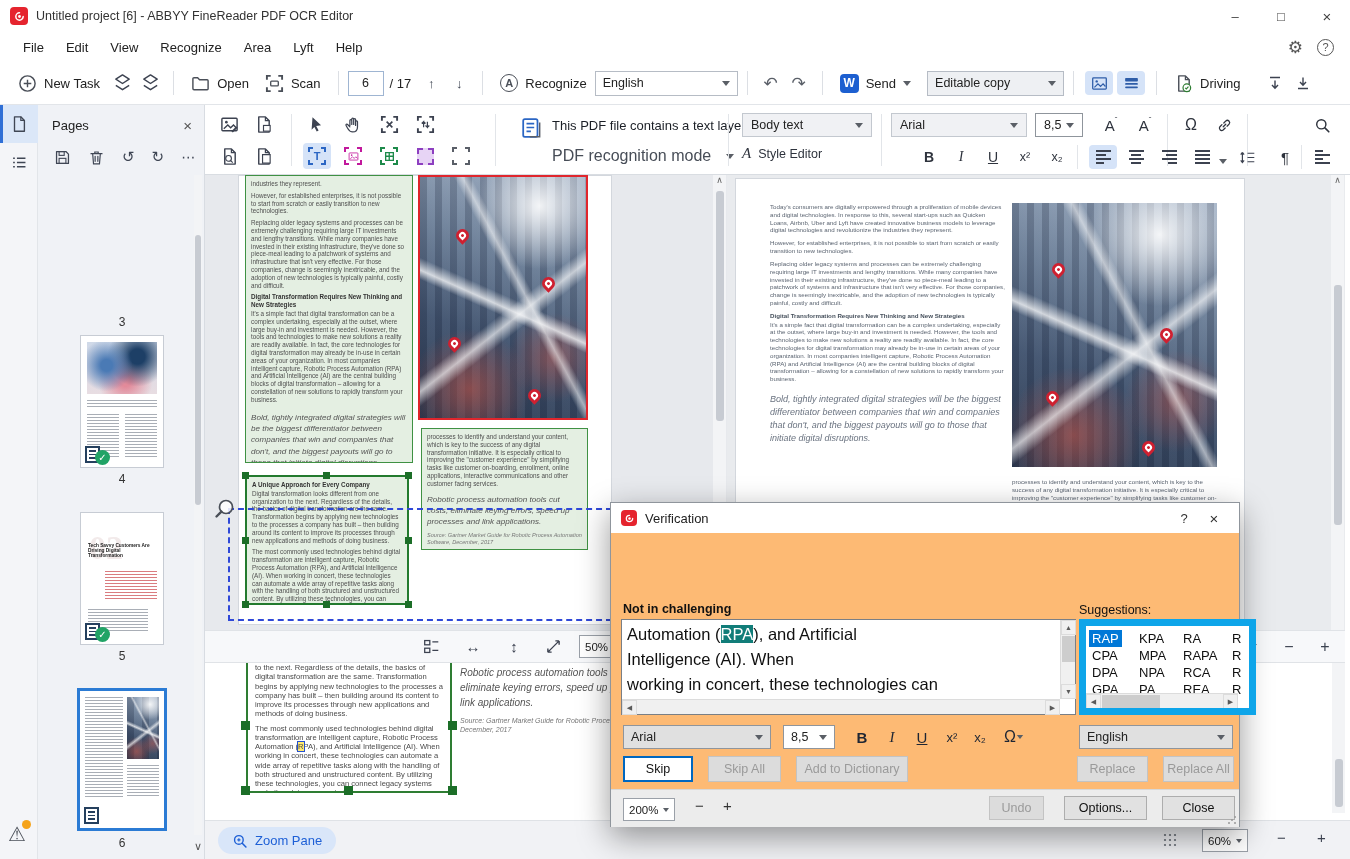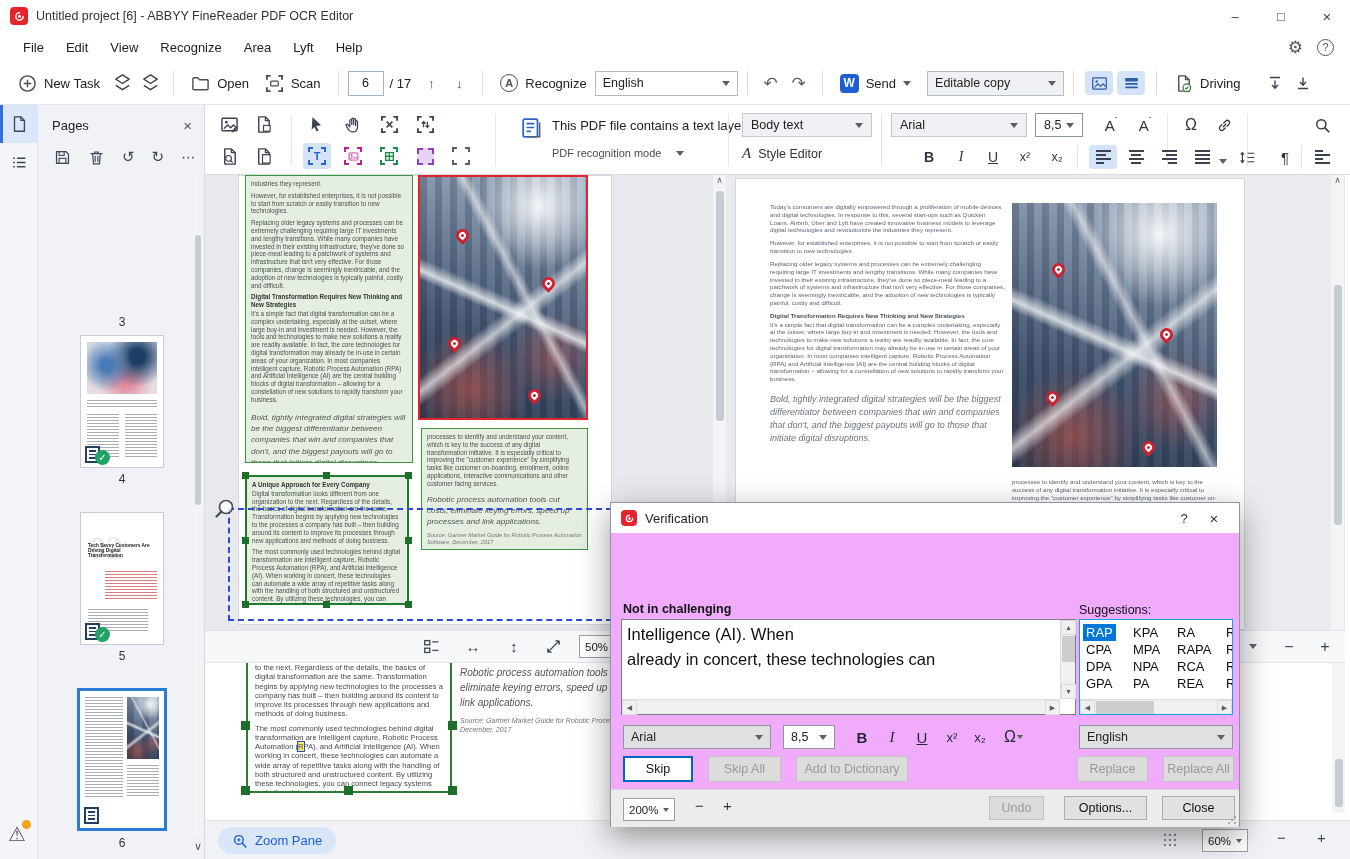--- a/index.html
+++ b/index.html
@@ -89,33 +89,33 @@
   .rp .hd{font-weight:bold;color:#46505c}
   .rquote{font-style:italic;font-size:9px;line-height:1.45;color:#6a7380}
   .zoompane{left:205px;top:662px;width:1140px;height:158px;background:#fff;border-top:1px solid #e0e3e7;overflow:hidden}
   .zptext{font-size:7.6px;line-height:1.22;color:#4a4a4a}
   .zhl{background:#ffe96e;outline:1.5px solid #2450d0}
   .bottombar{left:205px;top:820px;width:1145px;height:39px;background:#f1f2f5;border-top:1px solid #dfe2e6}
   .zoombtn{position:absolute;left:13px;top:6px;height:27px;border-radius:14px;background:#d9e6f9;color:#1d5fd6;display:flex;align-items:center;gap:7px;padding:0 14px;font-size:13px}
   .zsel{position:absolute;height:23px;background:#fff;border:1px solid #9aa0a8;display:flex;align-items:center;padding:0 5px;font-size:11.5px}
   .zsel::after{content:"";margin-left:5px;border:3.5px solid transparent;border-top:4.5px solid #5a5f66;transform:translateY(2px)}
   
-  .dialog{left:610px;top:502px;width:630px;height:325px;background:#f0abfc;border:1px solid #8f959c;box-shadow:0 10px 30px rgba(0,0,0,.4);z-index:50}
+  .dialog{left:610px;top:502px;width:630px;height:325px;background:#fdba74;border:1px solid #8f959c;box-shadow:0 10px 30px rgba(0,0,0,.4);z-index:50}
   .dtitle{height:30px;background:#fff;display:flex;align-items:center;padding:0 10px;font-size:13px}
   .scanstrip{position:absolute;left:10px;top:38px;width:608px;height:57px;background:#fff;border:1px solid #2a2a2a;overflow:hidden}
   .scantxt{position:absolute;left:68px;bottom:3px;font-size:33px;color:#3d3d3d;white-space:nowrap;letter-spacing:.5px}
   .scanhl{background:#f29a96}
   .dlabel{font-size:12.5px;font-weight:bold;color:#111}
   .dedit{position:absolute;left:10px;top:116px;width:455px;height:96px;background:#fff;border:1px solid #7a7f85}
   .dedit .txt{position:absolute;left:5px;top:2px;right:18px;font-size:16.5px;line-height:1.5;color:#101010}
   .thl{background:#117d79;color:#fff}
   .wsb{position:absolute;background:#f0f0f0}
   .wsb .ar{position:absolute;width:15px;height:15px;background:#f0f0f0;color:#5a5a5a;font-size:7px;display:flex;align-items:center;justify-content:center;border:1px solid #dcdcdc}
   .wsb .th{position:absolute;background:#cdcdcd}
-  .dsugg{position:absolute;left:468px;top:116px;width:154px;height:96px;background:#fff;border:1px solid #0ea5e9;overflow:hidden}
+  .dsugg{position:absolute;left:468px;top:116px;width:177px;height:96px;background:#fff;border:7px solid #0ea5e9;overflow:hidden}
   .sgcell{position:absolute;font-size:13px;color:#101010;padding:1px 3px;white-space:nowrap}
   .sgcell.selct{background:#0078d7;color:#fff}
   .dsel{position:absolute;height:24px;background:#e0e0e0;border:1px solid #8f959c;display:flex;align-items:center;padding:0 7px;font-size:12.5px;color:#222}
   .dsel::after{content:"";margin-left:auto;border:4px solid transparent;border-top:5px solid #5a5f66;transform:translateY(2px)}
   .dbtn{position:absolute;height:26px;background:#e1e1e1;border:1px solid #adadad;display:flex;align-items:center;justify-content:center;font-size:12.5px;color:#111}
   .dbtn.dis{background:#dcdcdc;border-color:#c3c3c3;color:#9a9a9a}
   .dbtn.primary{background:#fff;border:2px solid #0067c0}
   .dstrip{position:absolute;left:0;top:286px;width:628px;height:38px;background:#ececec;border-top:1px solid #d8d8d8}
   .dfmt{position:absolute;width:26px;height:24px;display:flex;align-items:center;justify-content:center;color:#1f2633;font-size:15px}
 </style>
@@ -481,21 +481,21 @@
         </span>
       </span>
     <span class="vsep" style="left:290px"></span>
 
     <svg class="abs" style="left:316px;top:12px;color:#2b66c4" width="22" height="22" viewBox="0 0 20 20">
         <rect x="2" y="2" width="13" height="16" rx="1.5" fill="none" stroke="currentColor" stroke-width="1.6"></rect>
         <path d="M5 6h7M5 9.5h7M5 13h4" stroke="currentColor" stroke-width="1.5"></path>
         <path d="M17 5v13h-9" fill="none" stroke="#5a5f68" stroke-width="1.3"></path>
       </svg>
     <span class="abs" style="left:347px;top:13px;font-size:13px;color:#1b1f26">This PDF file contains a text layer</span>
-    <span class="abs flex" style="left:347px;top:42px;font-size:11px;color:#474d57;gap:15px">
+    <span class="abs flex" style="left:347px;top:42px;font-size:16px;color:#474d57;gap:15px">
         <span>PDF recognition mode</span>
         <span class="chev"></span>
       </span>
     <span class="vsep" style="left:523px"></span>
 
     <div class="ddl" style="left:537px;top:8px;width:130px">
         <span>Body text</span>
       </div>
     <span class="abs flex" style="left:537px;top:40px;gap:7px;font-size:12.5px;color:#2e333d">
         <span style="font-size:15px;font-style:italic;font-family:'Liberation Serif',serif">A</span>
@@ -748,22 +748,23 @@
       <span style="margin-left:auto;width:30px;text-align:center;color:#333">?</span>
       <span style="width:30px;text-align:center;font-size:15px;color:#333">×</span>
     </div>
 
 
     <span class="abs dlabel" style="left:12px;top:99px">Not in challenging</span>
     <span class="abs" style="left:468px;top:100px;font-size:12.5px;color:#111">Suggestions:</span>
 
     <div class="dedit">
       <div class="txt">
+        <div><span>Automation (</span><span class="thl">RPA</span><span>), and Artificial</span></div>
         <div>Intelligence (AI). When</div>
-        <div>already in concert, these technologies can</div>
+        <div>working in concert, these technologies can</div>
       </div>
       <div class="wsb" style="right:0;top:0;width:15px;height:79px;border-left:1px solid #dcdcdc">
         <span class="ar" style="top:0">▲</span>
         <span class="th" style="left:1px;top:16px;width:13px;height:26px"></span>
         <span class="ar" style="bottom:0">▼</span>
       </div>
       <div class="wsb" style="left:0;bottom:0;width:438px;height:15px;border-top:1px solid #dcdcdc">
         <span class="ar" style="left:0">◀</span>
         <span class="ar" style="right:0">▶</span>
       </div>

